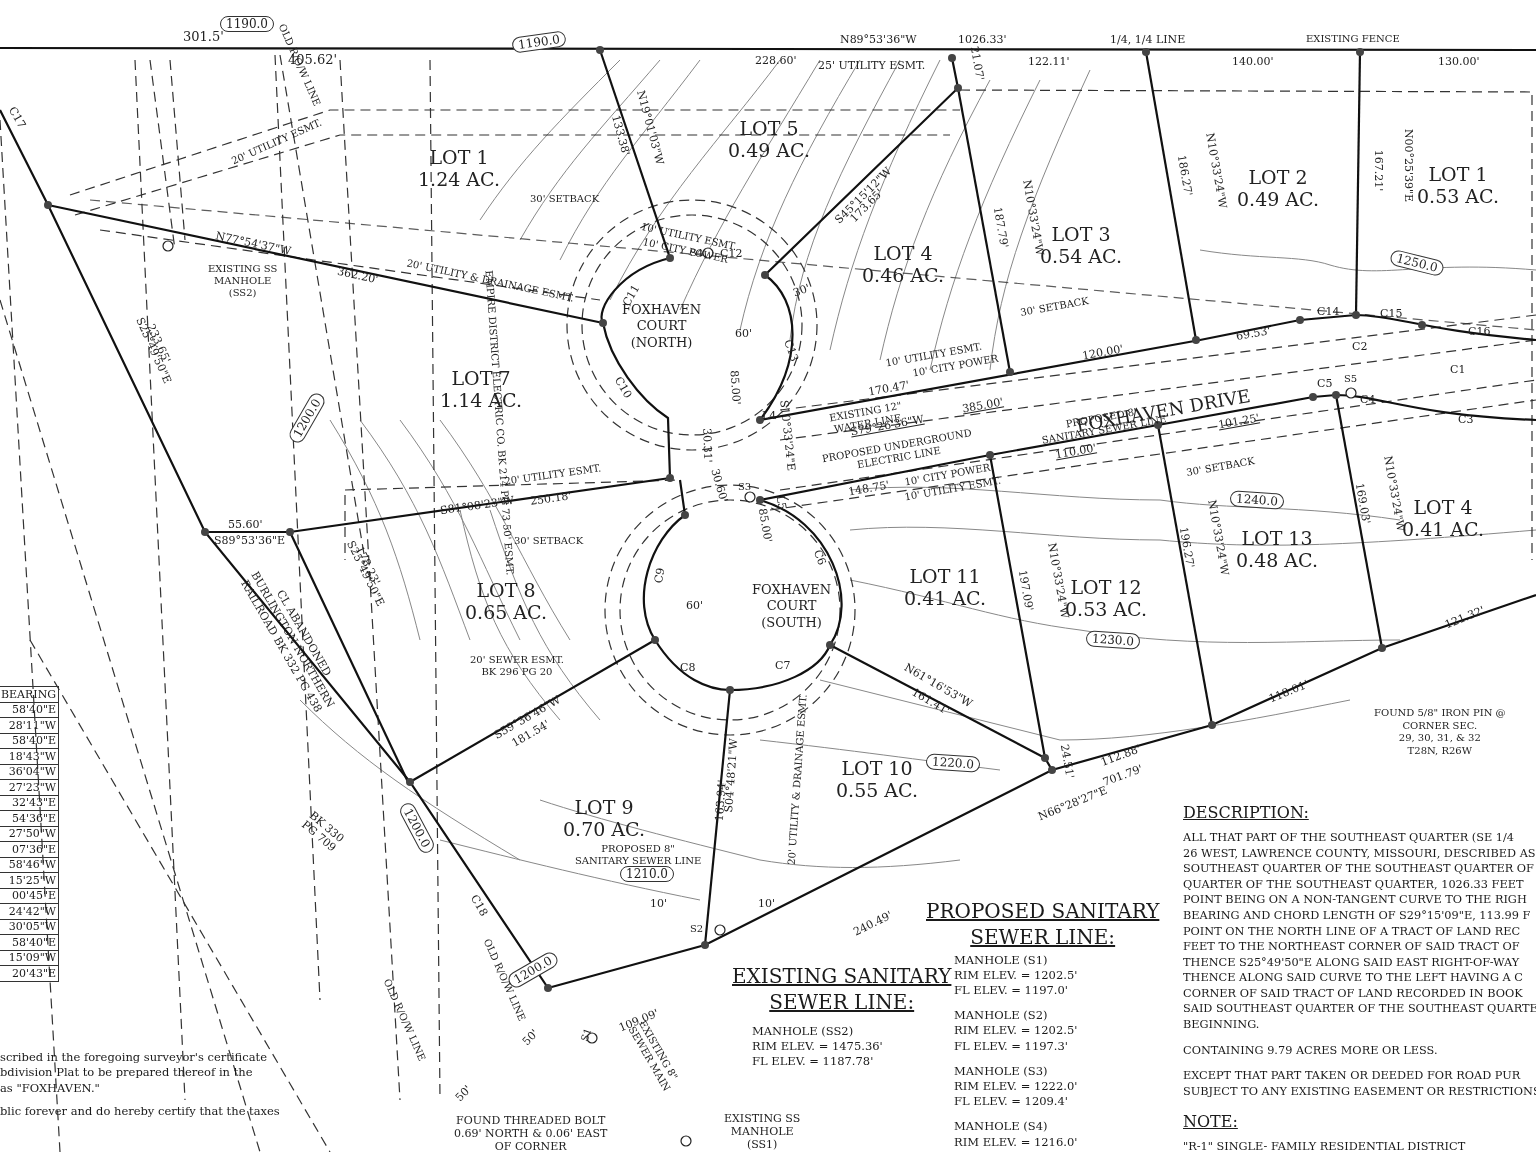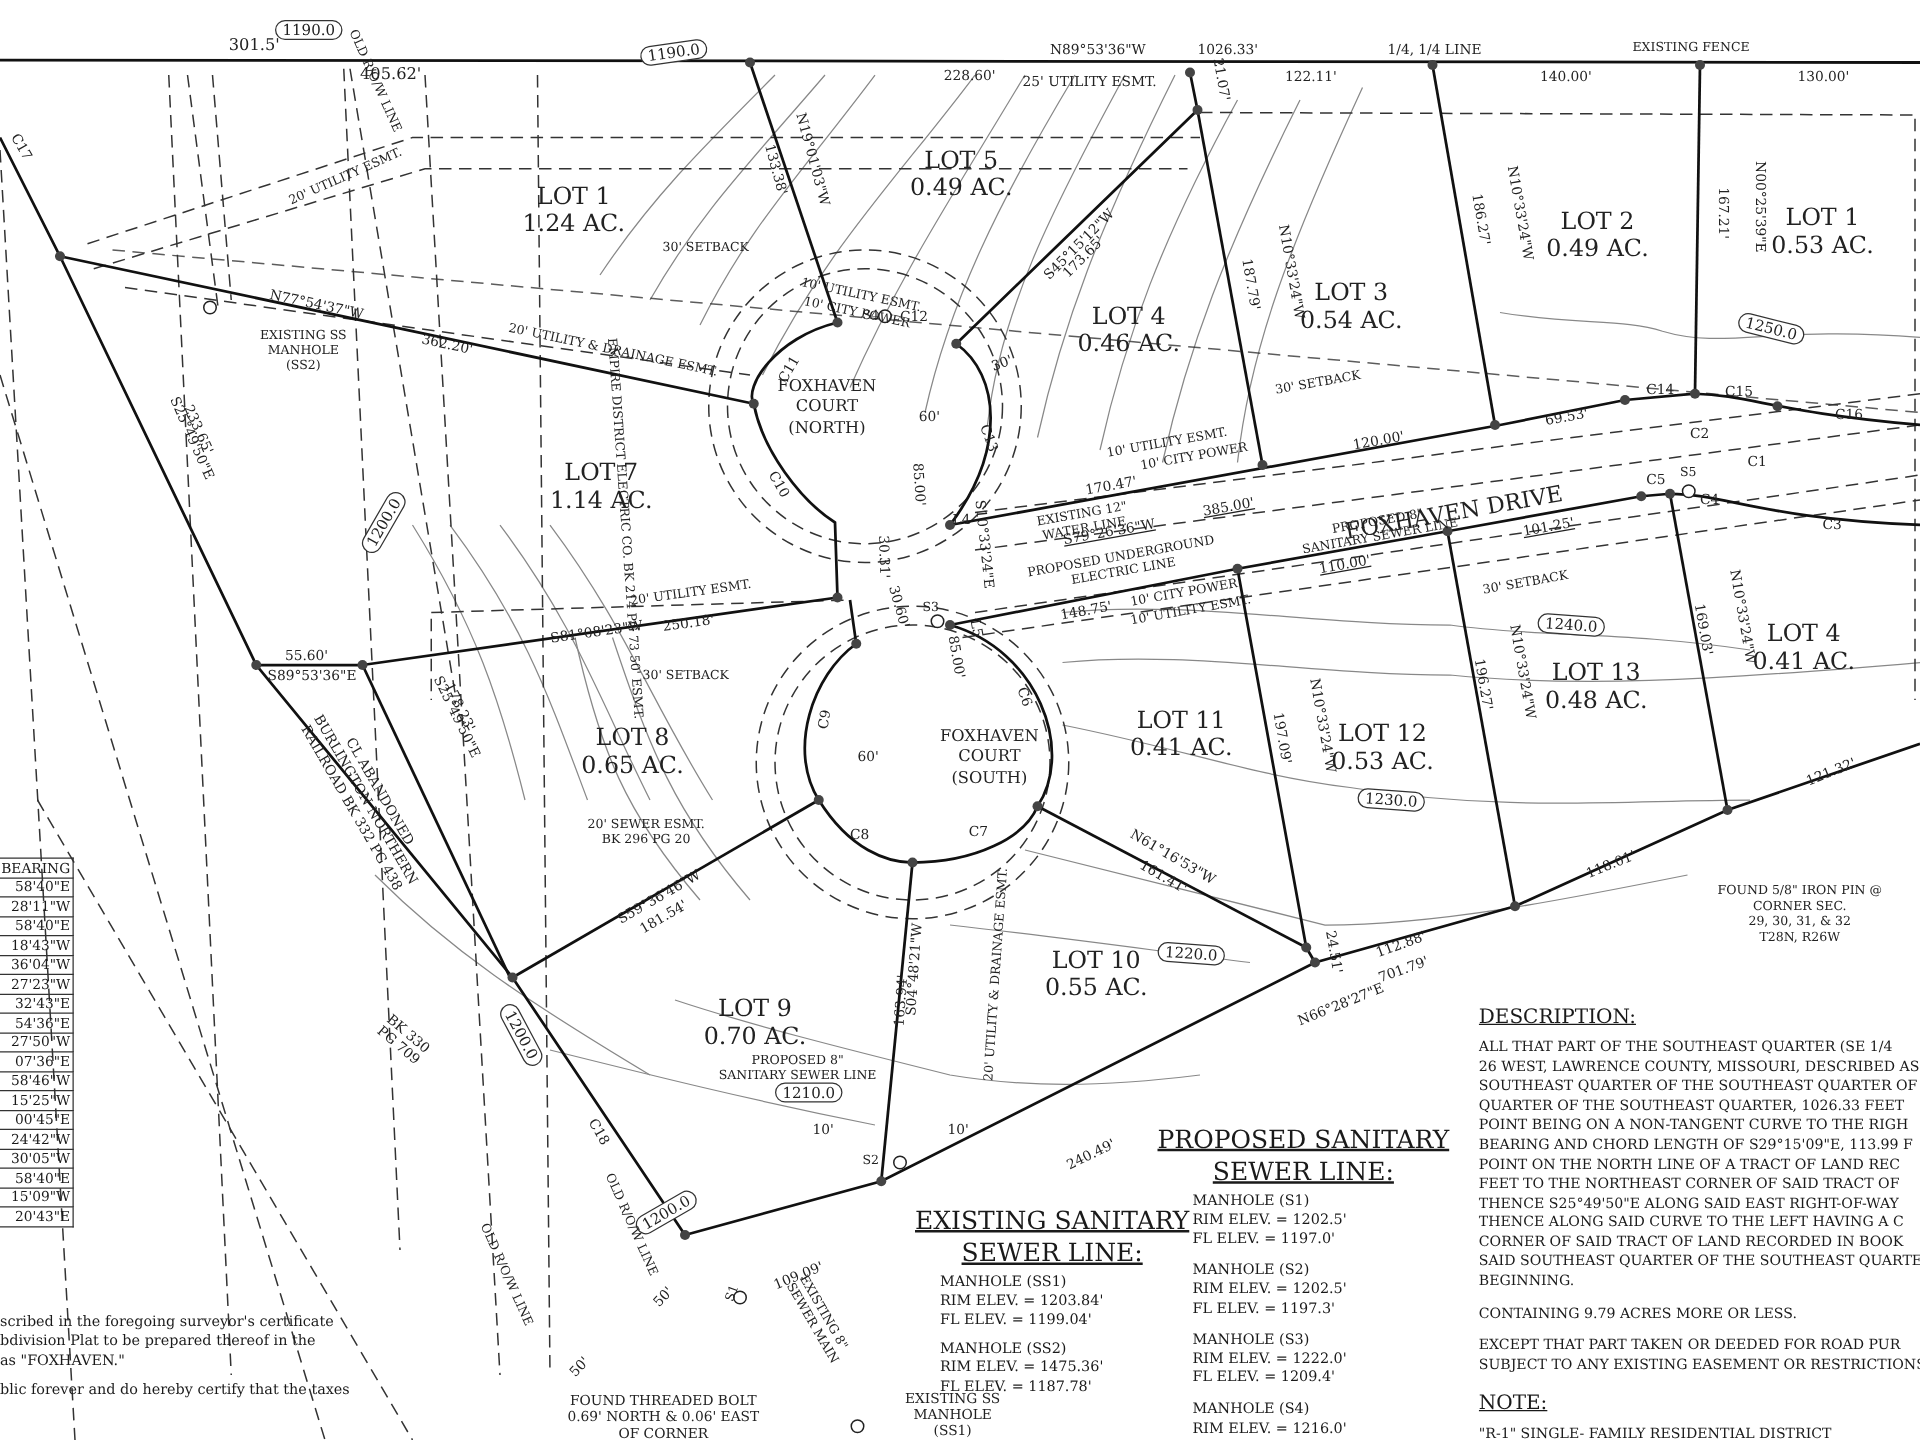--- a/index.html
+++ b/index.html
@@ -312,21 +312,21 @@
       <div>PROPOSED 8"</div>
       <div>SANITARY SEWER LINE</div>
     </div>
   <div class="t sm" style="left:848px;top:483px;transform:rotate(-10deg);">148.75'</div>
   <div class="t xs" style="left:904px;top:470px;transform:rotate(-10deg);">10' CITY POWER</div>
   <div class="t xs" style="left:904px;top:484px;transform:rotate(-10deg);">10' UTILITY ESMT.</div>
   <div class="t sm" style="left:1055px;top:446px;transform:rotate(-10deg);text-decoration:underline;">110.00'</div>
   <div class="t sm" style="left:1218px;top:416px;transform:rotate(-10deg);text-decoration:underline;">101.25'</div>
   <div class="t contour" style="left:1230px;top:492px;transform:rotate(4deg);">1240.0</div>
 
-  <div class="t sm" style="left:1398px;top:364px;text-align:right;">C1</div>
+  <div class="t sm" style="left:1450px;top:364px;text-align:right;">C1</div>
   <div class="t sm" style="left:1352px;top:341px;">C2</div>
   <div class="t sm" style="left:1458px;top:414px;">C3</div>
   <div class="t sm" style="left:1360px;top:394px;">C4</div>
   <div class="t sm" style="left:1317px;top:378px;">C5</div>
   <div class="t sm" style="left:812px;top:552px;transform:rotate(70deg);">C6</div>
   <div class="t sm" style="left:775px;top:660px;">C7</div>
   <div class="t sm" style="left:680px;top:662px;">C8</div>
   <div class="t sm" style="left:652px;top:570px;transform:rotate(-80deg);">C9</div>
   <div class="t sm" style="left:612px;top:382px;transform:rotate(60deg);">C10</div>
   <div class="t sm" style="left:620px;top:290px;transform:rotate(-60deg);">C11</div>
@@ -481,25 +481,20 @@
         <td>20'43"E</td>
       </tr>
     </tbody>
 </table>
 
 <div class="block" style="left:732px;top:963px;">
   <div class="heading" style="text-align:center;">
       <div>EXISTING SANITARY</div>
       <div>SEWER LINE:</div>
     </div>
-  <div style="padding-left:20px;margin-top:2px;">
-    <div>MANHOLE (SS1)</div>
-      <div>RIM ELEV. = 1203.84'</div>
-      <div>FL ELEV. = 1199.04'</div>
-  </div>
   <div style="padding-left:20px;margin-top:8px;">
     <div>MANHOLE (SS2)</div>
       <div>RIM ELEV. = 1475.36'</div>
       <div>FL ELEV. = 1187.78'</div>
   </div>
 </div>
 
 <div class="block" style="left:926px;top:898px;">
   <div class="heading" style="text-align:center;">
       <div>PROPOSED SANITARY</div>

